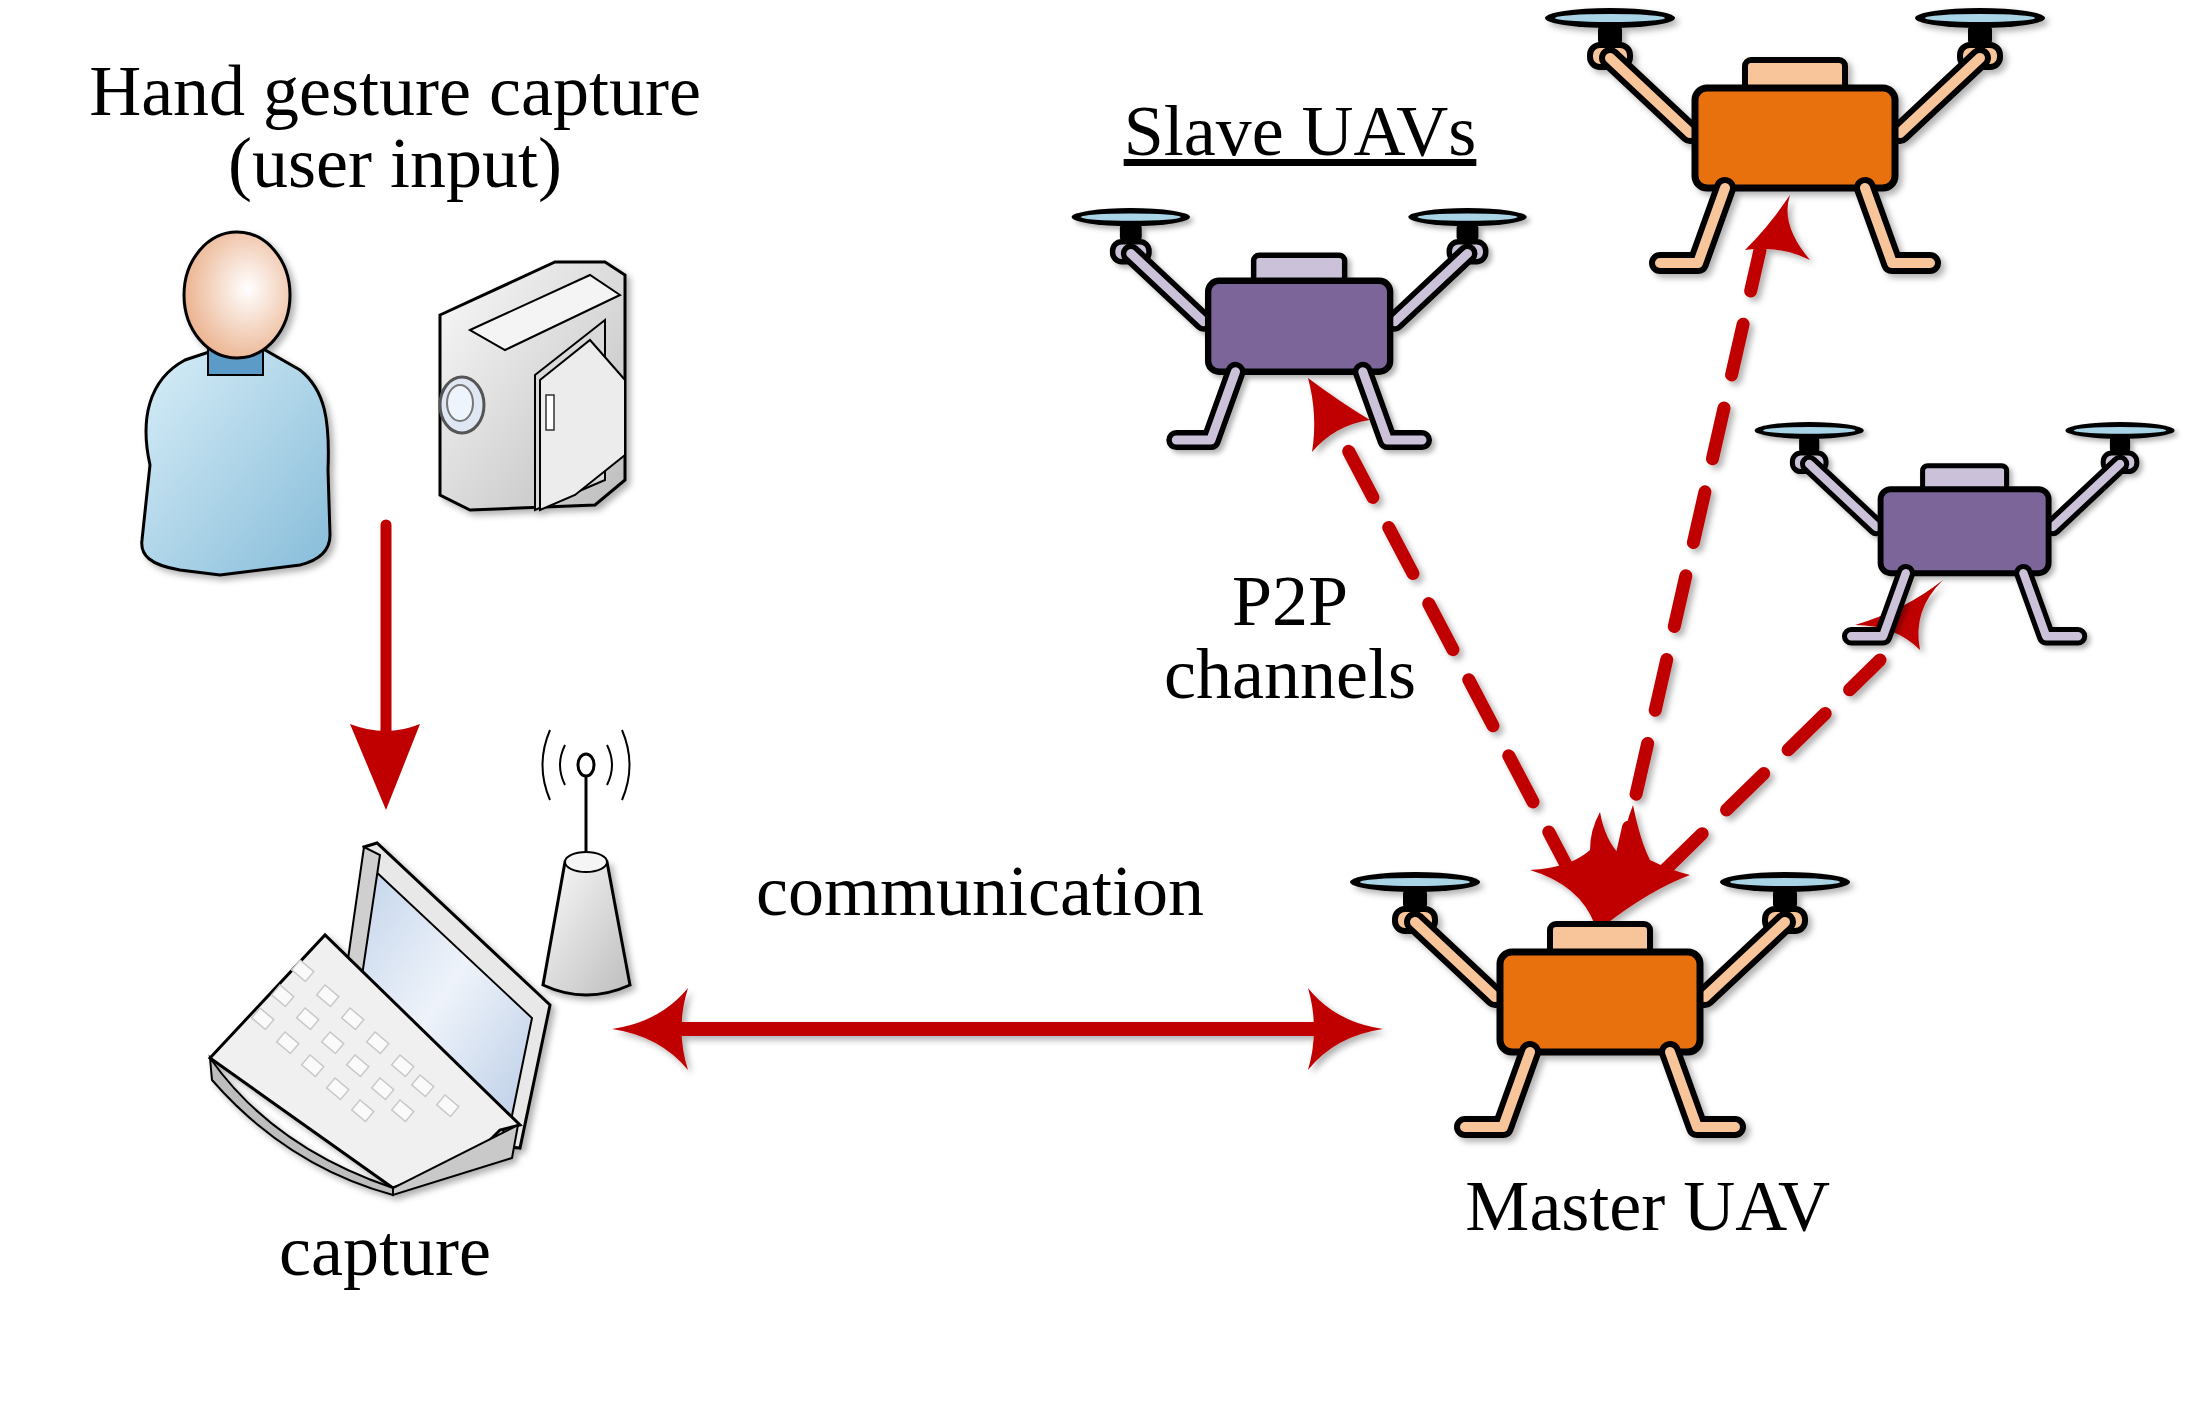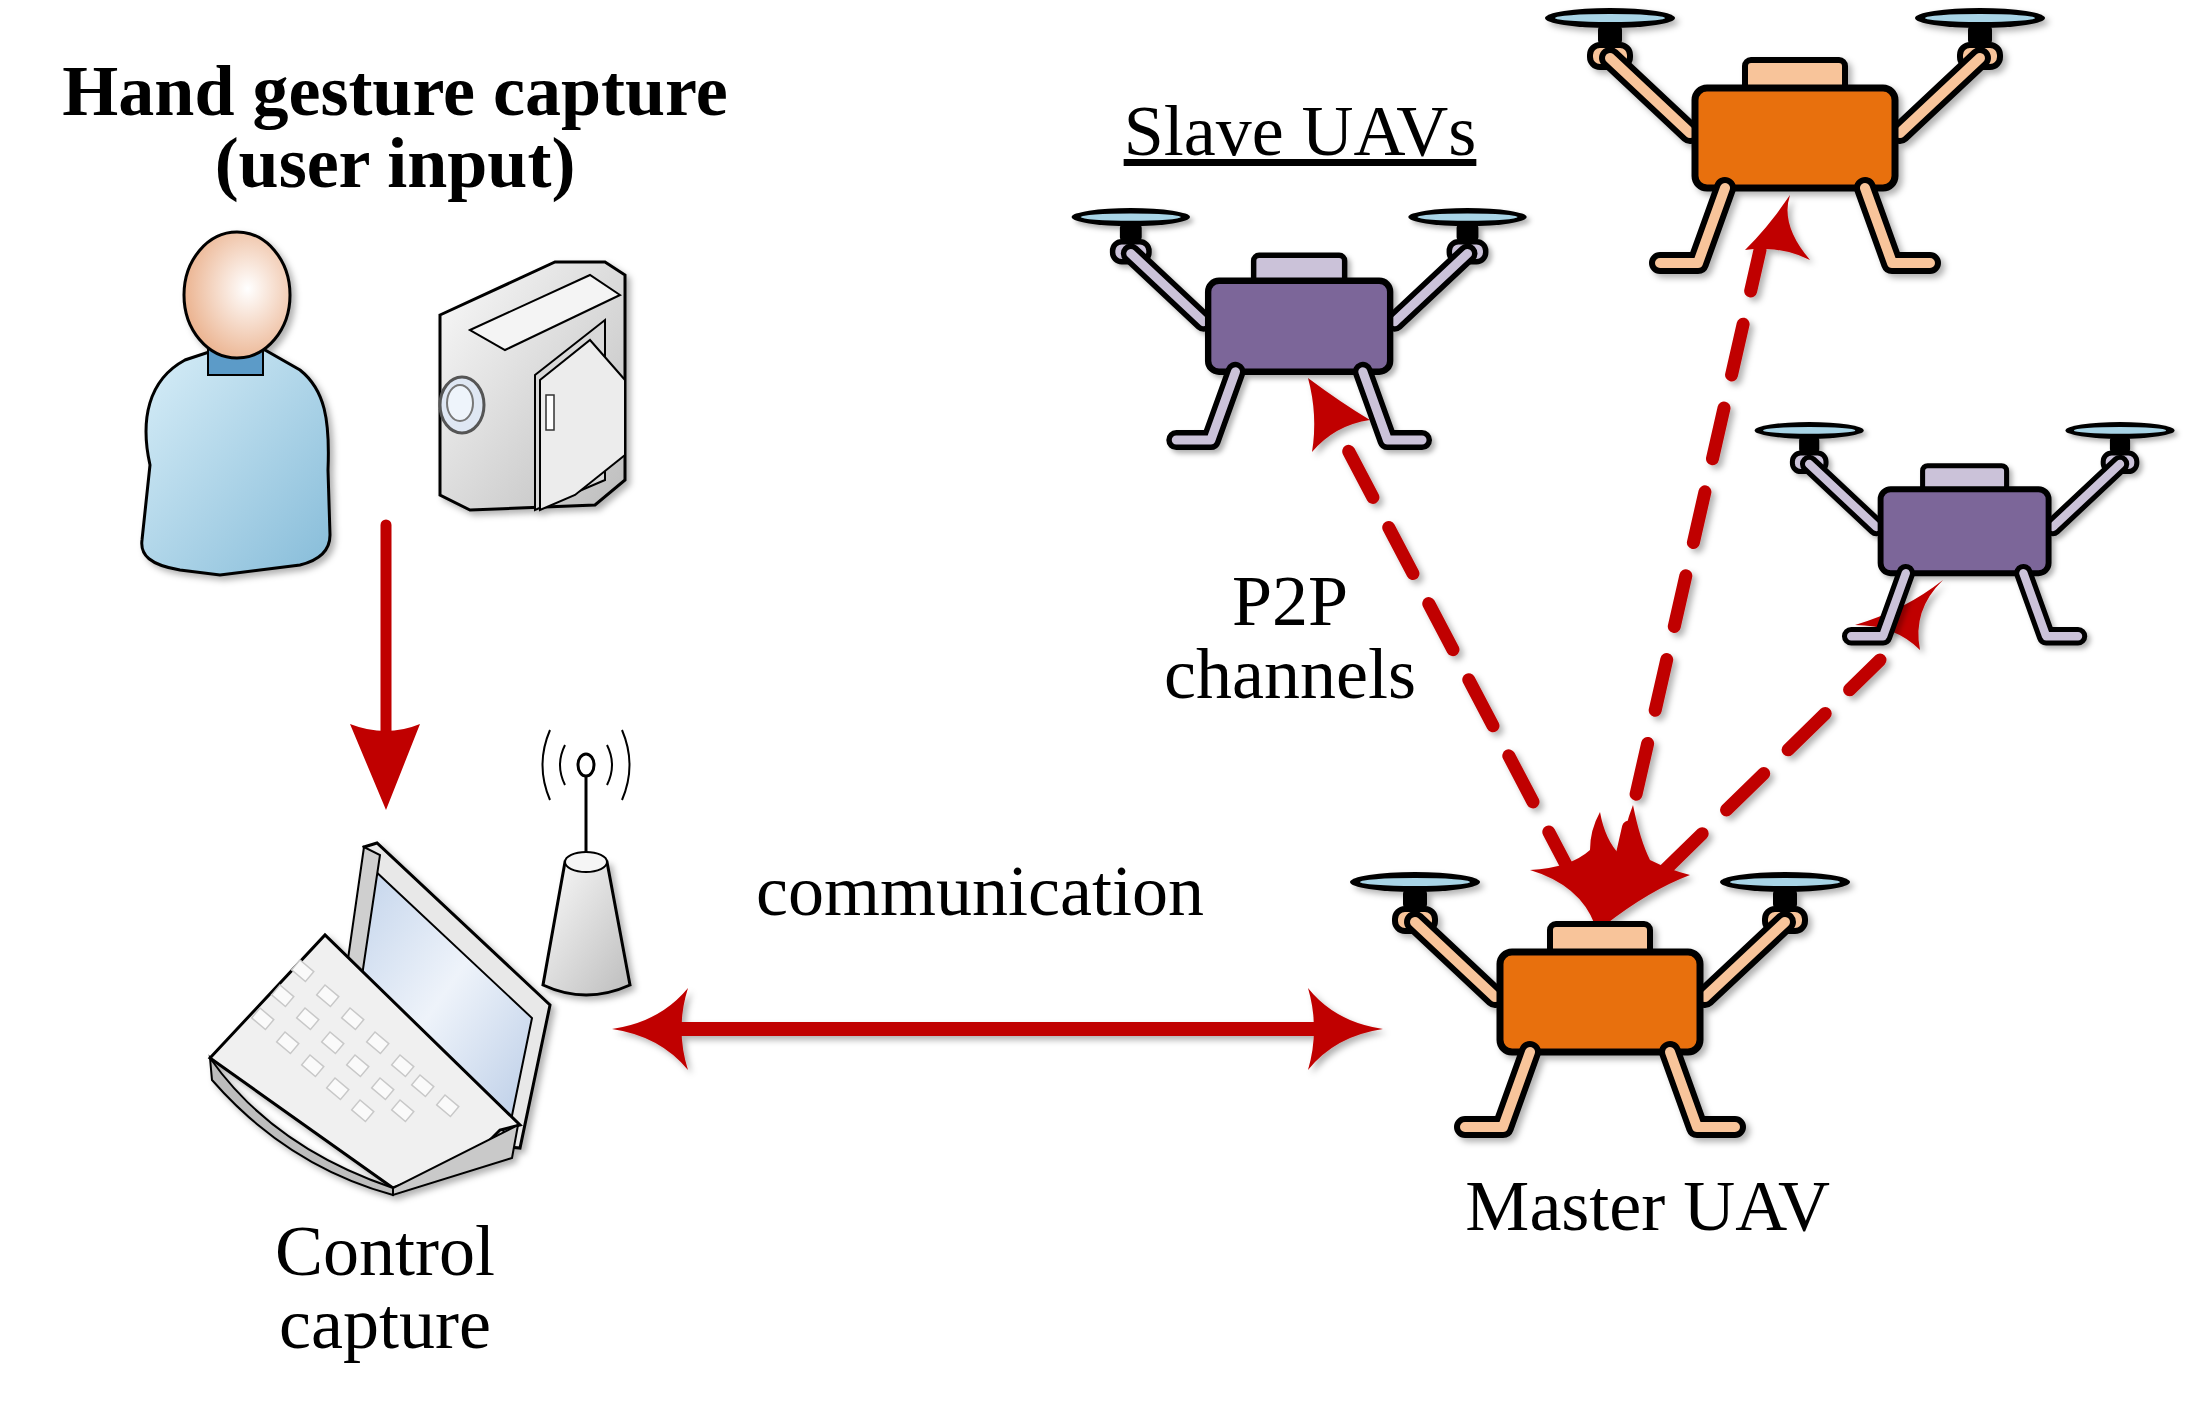--- a/index.html
+++ b/index.html
@@ -5,40 +5,39 @@
   html, body { margin:0; padding:0; background:#ffffff; }
   body { width:2189px; height:1414px; position:relative; overflow:hidden;
          font-family:"Liberation Serif", "DejaVu Serif", serif; color:#000; }
   .label { position:absolute; text-align:center; line-height:1.0; white-space:nowrap; }
   .label span { display:block; }
   svg.scene { position:absolute; left:0; top:0; }
 </style>
 </head>
 <body>
 
-<div class="label" style="left:40px; top:55px; width:710px; font-size:72px;font-weight:bold;">
+<div class="label" style="left:40px; top:55px; width:710px; font-size:72px;">
   <span>Hand gesture capture</span>
   <span>(user input)</span>
 </div>
 
 <div class="label" style="left:1085px; top:95px; width:430px; font-size:72px;text-decoration:underline;">
   <span>Slave UAVs</span>
 </div>
 
 <div class="label" style="left:1130px; top:565px; width:320px; font-size:72px; line-height:1.02;">
   <span>P2P</span>
   <span>channels</span>
 </div>
 
 <div class="label" style="left:700px; top:855px; width:560px; font-size:72px; line-height:1.02;">
   <span>communication</span>
 </div>
 
 <div class="label" style="left:220px; top:1215px; width:330px; font-size:72px; line-height:1.02;">
-  <span>Control</span>
   <span>capture</span>
 </div>
 
 <div class="label" style="left:1370px; top:1170px; width:460px; font-size:72px;text-align:right;">
   <span>Master UAV</span>
 </div>
 
 <svg class="scene" width="2189" height="1414" viewBox="0 0 2189 1414">
   <defs>
     <linearGradient id="shirtGrad" x1="0" y1="0" x2="1" y2="1">

